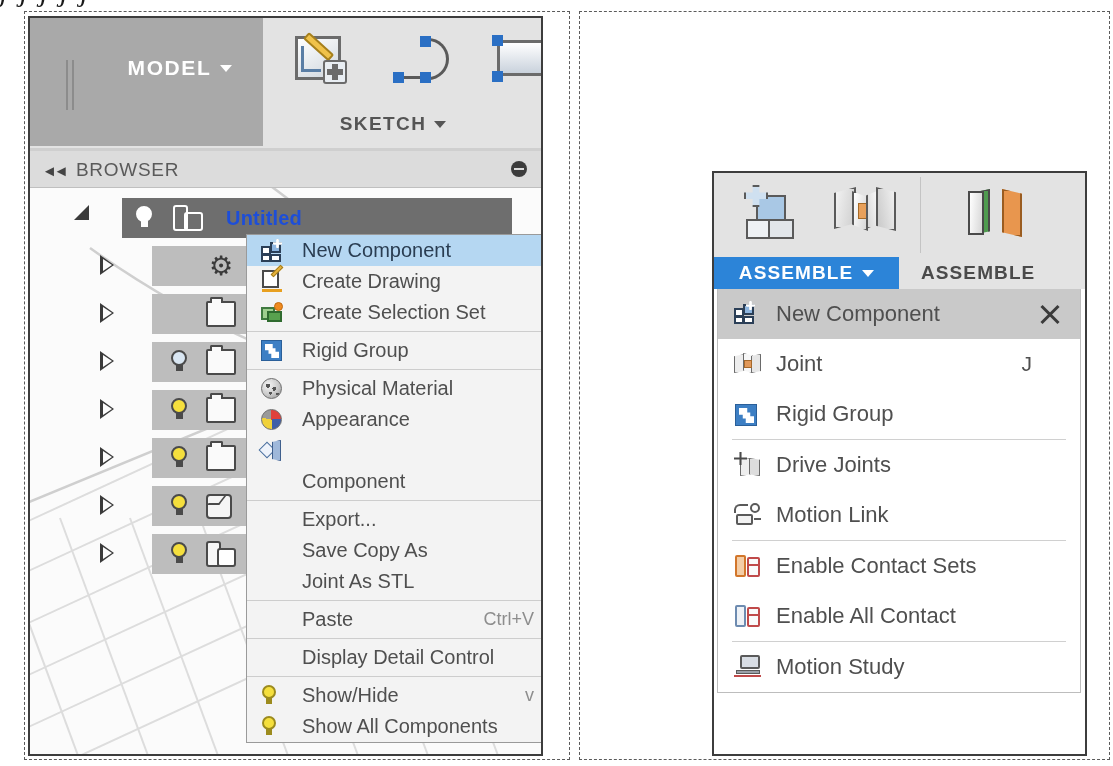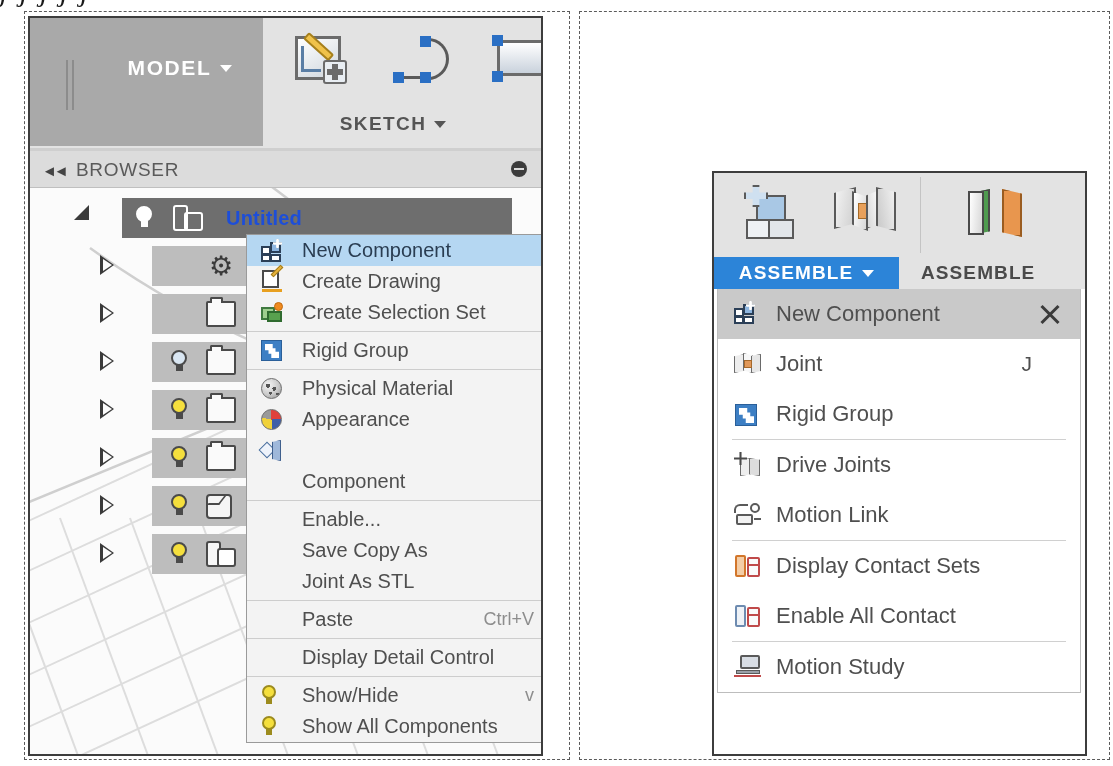--- a/index.html
+++ b/index.html
@@ -519,21 +519,21 @@
             <i class="l"></i>
             <i class="r"></i>
           </span>
         </div>
       </div>
       <div class="mi">
         <span class="mtext">Component</span>
       </div>
       <div class="msep"></div>
       <div class="mi">
-        <span class="mtext">Enable...</span>
+        <span class="mtext">Export...</span>
       </div>
       <div class="mi">
         <span class="mtext">Save Copy As</span>
       </div>
       <div class="mi">
         <span class="mtext">Joint As STL</span>
       </div>
       <div class="msep"></div>
       <div class="mi">
         <span class="mtext">Paste</span>
@@ -651,21 +651,21 @@
       </div>
       <div class="rsep"></div>
       <div class="ri">
         <div class="ricon">
           <span class="ric-contact">
             <i class="l"></i>
             <i class="r"></i>
             <i class="r2"></i>
           </span>
         </div>
-        <span class="rtext">Display Contact Sets</span>
+        <span class="rtext">Enable Contact Sets</span>
       </div>
       <div class="ri">
         <div class="ricon">
           <span class="ric-allcontact">
             <i class="l"></i>
             <i class="r"></i>
             <i class="r2"></i>
           </span>
         </div>
         <span class="rtext">Enable All Contact</span>

